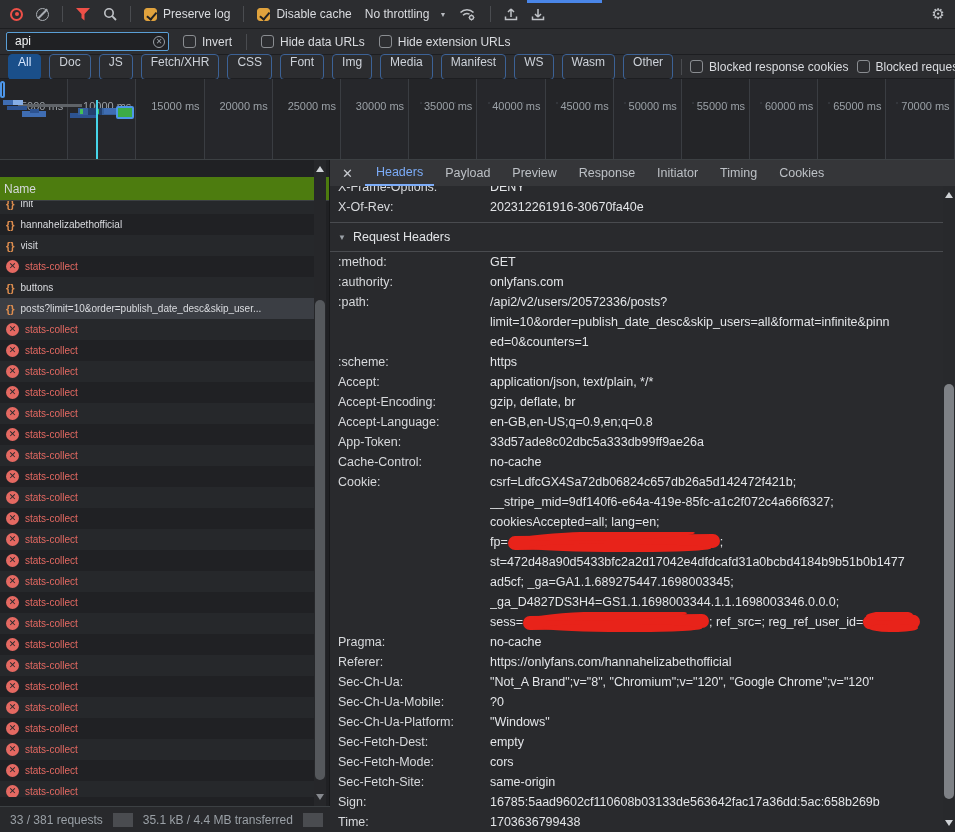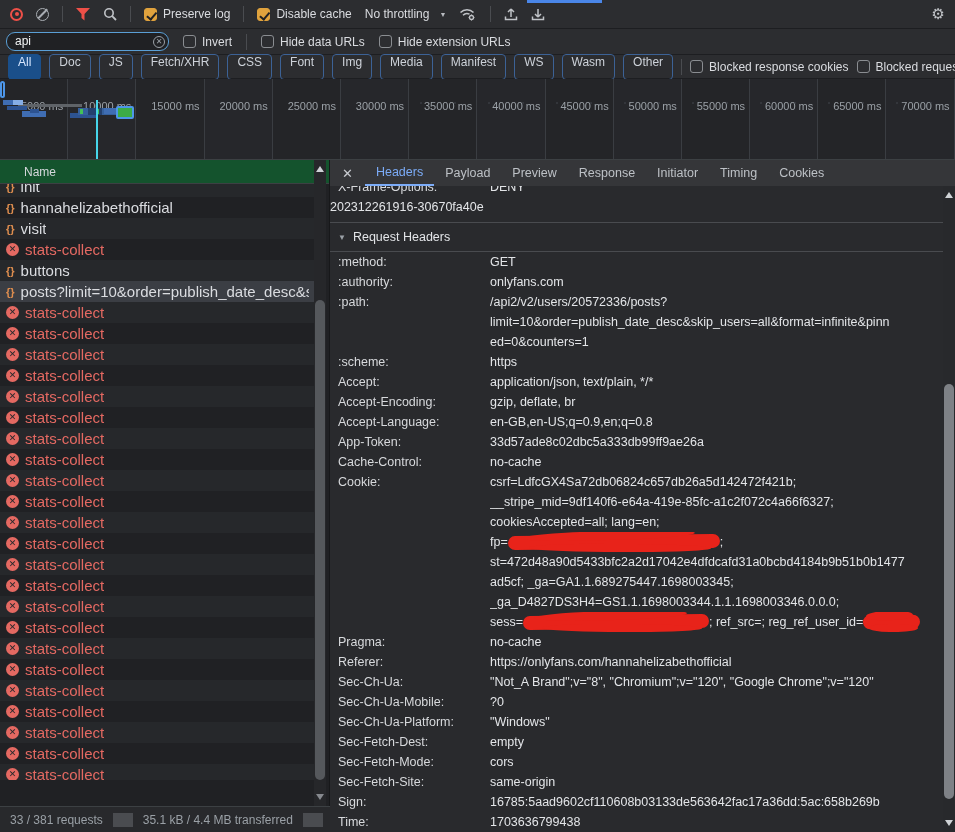--- a/index.html
+++ b/index.html
@@ -20,21 +20,21 @@
   .lbl{color:#dadce0;}
   .ddl{display:flex;align-items:center;gap:10px;color:#dadce0;}
   .caret{font-size:7px;color:#b8bbc0;}
   .gear{margin-left:auto;font-size:15px;color:#c0c3c7;}
   svg.ic{display:block;}
 
   
   .filterrow{height:26px;background:#2c2d30;display:flex;align-items:center;gap:14px;
              padding:0 6px;border-bottom:1px solid #1d1e21;}
   .finput{position:relative;width:163px;height:19px;flex:0 0 auto;}
-  .finput input{width:100%;height:100%;background:#202124;border:1px solid #5a9fd6;border-radius:9px;
+  .finput input{width:100%;height:100%;background:#202124;border:1px solid #5a9fd6;border-radius:2px;
                 color:#f1f3f4;font-size:12px;padding:0 20px 1px 8px;outline:none;
                 font-family:"Liberation Sans","DejaVu Sans",sans-serif;}
   .clearx{position:absolute;right:4px;top:3.5px;width:12px;height:12px;border:1px solid #9aa0a6;border-radius:50%;
           color:#9aa0a6;font-size:8px;line-height:10px;text-align:center;cursor:pointer;}
   .cbwrap{display:flex;align-items:center;gap:6px;flex:0 0 auto;}
   .cb{width:13px;height:13px;border:1px solid #8a8d91;border-radius:3px;display:inline-block;flex:0 0 auto;}
   .cb.on{background:#e0a23d;border-color:#e0a23d;position:relative;}
   .cb.on::after{content:"";position:absolute;left:4px;top:1px;width:3.5px;height:7.5px;
                 border:solid #202124;border-width:0 2px 2px 0;transform:rotate(40deg);}
 
@@ -52,29 +52,29 @@
   .tcol:nth-child(even){background:#26272b;}
   .tcol span{position:absolute;right:4px;top:21px;color:#9aa0a6;font-size:11px;white-space:nowrap;}
   .ticks{position:absolute;left:420px;right:0;top:23px;height:2px;opacity:.5;
          background:repeating-linear-gradient(90deg,#41454c 0 2px,transparent 2px 34px);}
   .barlayer{position:absolute;left:0;top:0;right:0;bottom:0;}
   .wbar{position:absolute;}
 
   
   .main{display:flex;height:672px;}
   .left{width:330px;flex:0 0 330px;position:relative;background:#202124;border-right:1px solid #17181a;}
-  .namehdr{height:24px;background:#14532d;border-bottom:1px solid #3c4043;color:#d5d8dc;
-           display:flex;align-items:center;padding:0 24px;}
+  .namehdr{height:24px;background:#4d7c0f;border-bottom:1px solid #3c4043;color:#d5d8dc;
+           display:flex;align-items:center;padding:0 4px;margin-top:17px;}
   .reqlist{height:596px;overflow:hidden;width:315px;}
   .req{height:21px;display:flex;align-items:center;gap:6px;padding:0 6px;white-space:nowrap;overflow:hidden;cursor:pointer;}
   .req:nth-child(odd){background:#26282b;}
   .req:nth-child(even){background:#202124;}
   .req.sel{background:#3b3e44;}
   .req.err .rlabel{color:#e46962;}
-  .rlabel{overflow:hidden;white-space:nowrap;color:#dadce0;font-size:15px;}
+  .rlabel{overflow:hidden;white-space:nowrap;color:#dadce0;font-size:10px;}
   .ic-json{color:#df8e4f;font-weight:bold;font-size:11px;flex:0 0 auto;}
   .ic-err{width:13px;height:13px;border-radius:50%;background:#e46962;color:#26282b;font-size:9px;font-weight:bold;
           display:inline-flex;align-items:center;justify-content:center;flex:0 0 auto;line-height:13px;}
 
   
   .vscroll{position:absolute;top:0;bottom:26px;width:12px;background:#26272a;}
   .left .vscroll{right:3px;}
   .sb-up,.sb-dn{position:absolute;left:2px;width:0;height:0;border-left:4px solid transparent;border-right:4px solid transparent;}
   .sb-up{top:6px;border-bottom:6px solid #cfd2d6;}
   .sb-dn{bottom:6px;border-top:6px solid #86898e;}
@@ -435,20 +435,21 @@
       </div>
       <div class="detail">
         <div>
             <div class="hrow clipped">
               <span class="hname">X-Frame-Options:</span>
               <div class="hval">
                 <div class="vline">DENY</div>
               </div>
             </div>
             <div class="hrow">
+              <span class="hname">X-Of-Rev:</span>
               <div class="hval">
                 <div class="vline">202312261916-30670fa40e</div>
               </div>
             </div>
             <div class="hsection">
               <span class="tri">▼</span>
               <span>Request Headers</span>
             </div>
             <div class="hrow">
               <span class="hname">:method:</span>

